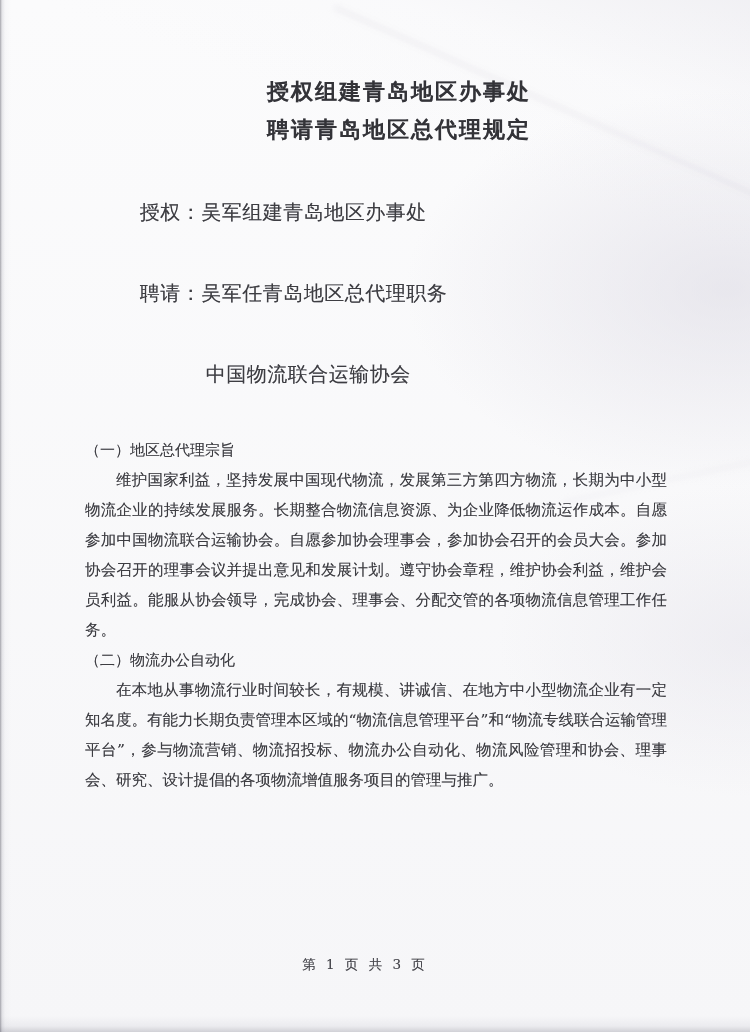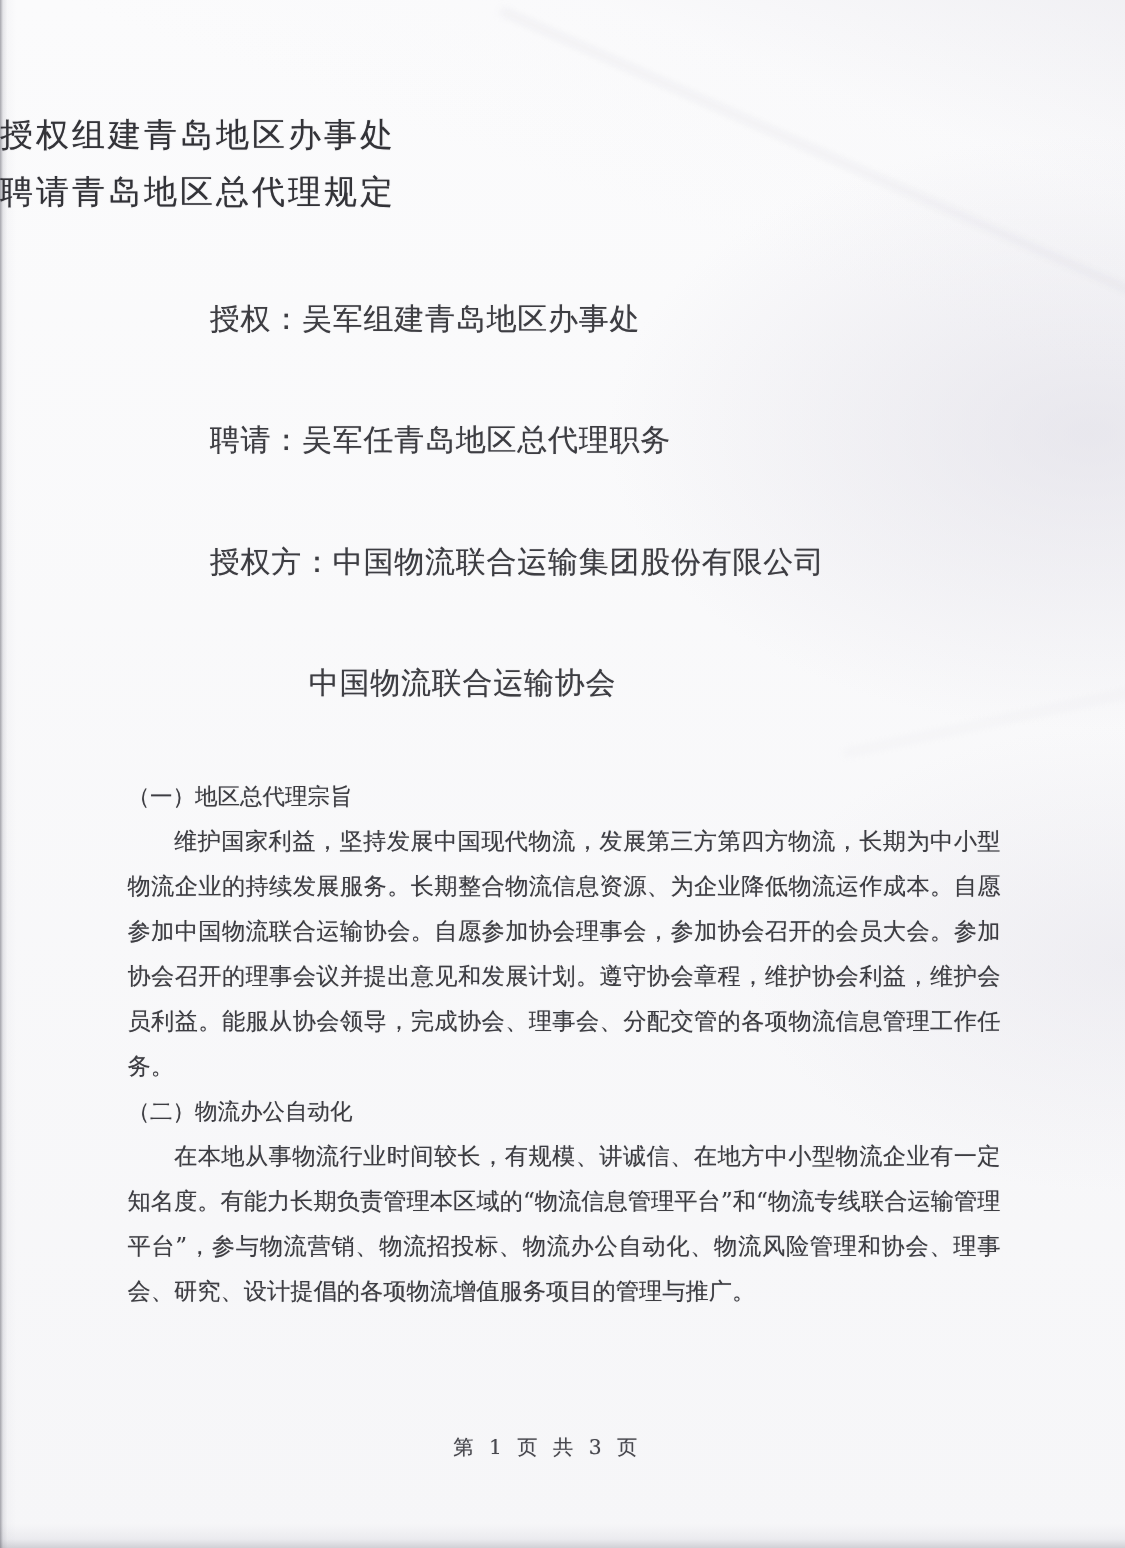--- a/index.html
+++ b/index.html
@@ -28,26 +28,28 @@
     filter: blur(3px);
     z-index: 0;
   }
   .crease-1 { top: 120px; left: 310px; width: 560px; height: 2px; transform: rotate(24deg); }
   .crease-2 { top: 470px; left: 560px; width: 300px; height: 2px; transform: rotate(-12deg); opacity: .5; }
   .content { position: relative; z-index: 1; }
 
   .title {
     margin: 0;
     padding-top: 72px;
+    text-align: center;
     font-size: 22px;
-    font-weight: normal;
+    font-weight: bold;
     letter-spacing: 2px;
     line-height: 38px;
     color: #333338;
     text-shadow: 0 0 0.6px rgba(60,60,70,0.55);
+    padding-left: 48px;
   }
   .title-line { display: block; }
 
   .meta {
     margin: 24px 83px 0 85px;
     font-size: 20px;
     line-height: 27px;
     letter-spacing: 0.5px;
     text-shadow: 0 0 0.5px rgba(70,70,78,0.5);
   }
@@ -91,23 +93,20 @@
       <span class="title-line">聘请青岛地区总代理规定</span>
     </h1>
 
     <div class="meta">
       <div class="meta-row">
         <span class="meta-label">授权：</span><span class="meta-value">吴军组建青岛地区办事处</span>
       </div>
       <div class="meta-row">
         <span class="meta-label">聘请：</span><span class="meta-value">吴军任青岛地区总代理职务</span>
       </div>
-      <div class="meta-row">
-        <span class="meta-label">授权方：</span><span class="meta-value">中国物流联合运输集团股份有限公司</span>
-      </div>
       <div class="meta-row cont">
         <span class="meta-value">中国物流联合运输协会</span>
       </div>
     </div>
 
     <div class="body-text">
       <div class="section">
         <h2 class="section-heading">（一）地区总代理宗旨</h2>
         <p class="para">维护国家利益，坚持发展中国现代物流，发展第三方第四方物流，长期为中小型物流企业的持续发展服务。长期整合物流信息资源、为企业降低物流运作成本。自愿参加中国物流联合运输协会。自愿参加协会理事会，参加协会召开的会员大会。参加协会召开的理事会议并提出意见和发展计划。遵守协会章程，维护协会利益，维护会员利益。能服从协会领导，完成协会、理事会、分配交管的各项物流信息管理工作任务。</p>
       </div>

